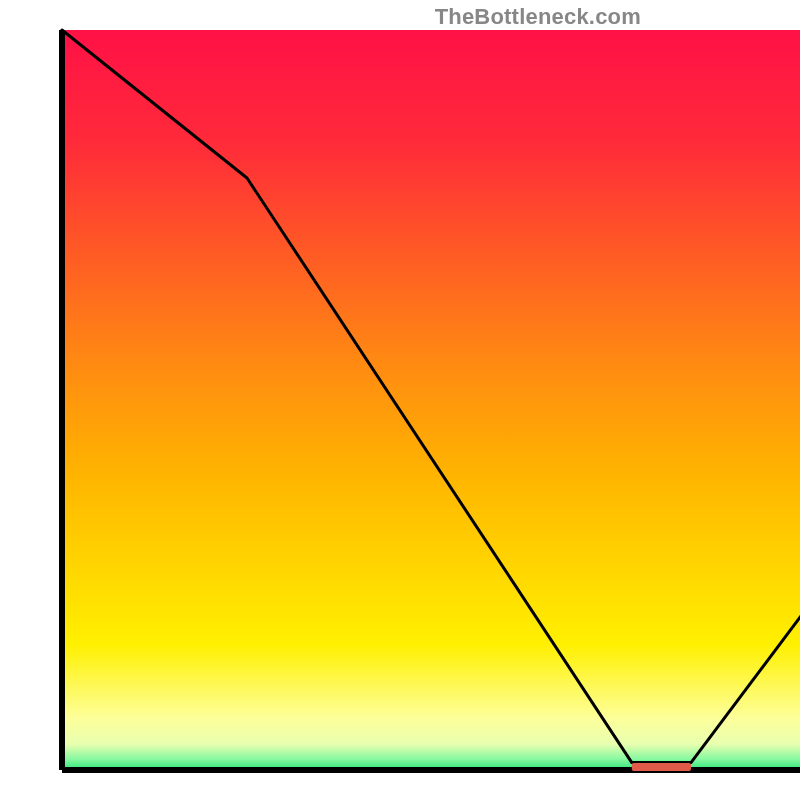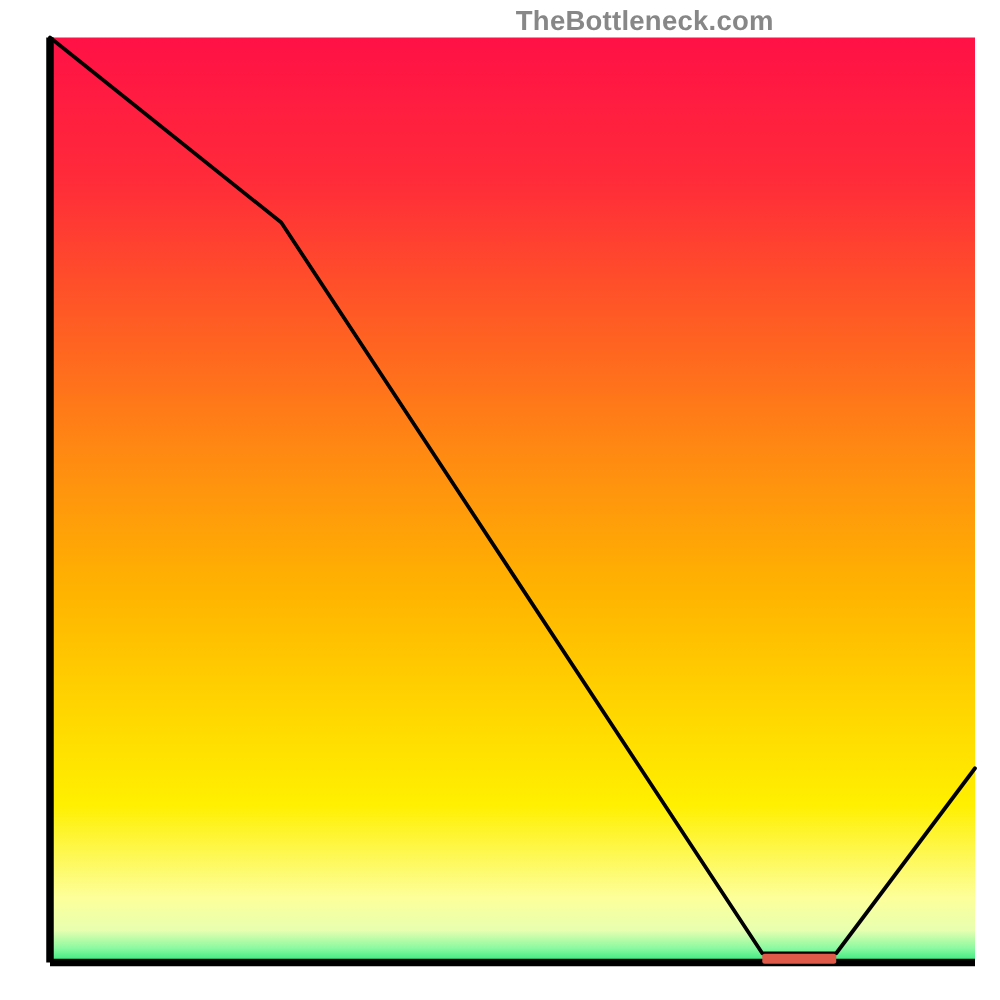--- a/index.html
+++ b/index.html
@@ -7,20 +7,21 @@
     padding: 0;
     width: 800px;
     height: 800px;
     background: #ffffff;
     font-family: Arial, Helvetica, sans-serif;
   }
   .stage {
     position: relative;
     width: 639px;
     height: 800px;
+    margin-left: 22px;
   }
   .watermark {
     position: absolute;
     top: 4px;
     right: 20px;
     color: #878787;
     font-size: 22px;
     font-weight: 600;
     letter-spacing: 0.2px;
     z-index: 20;

